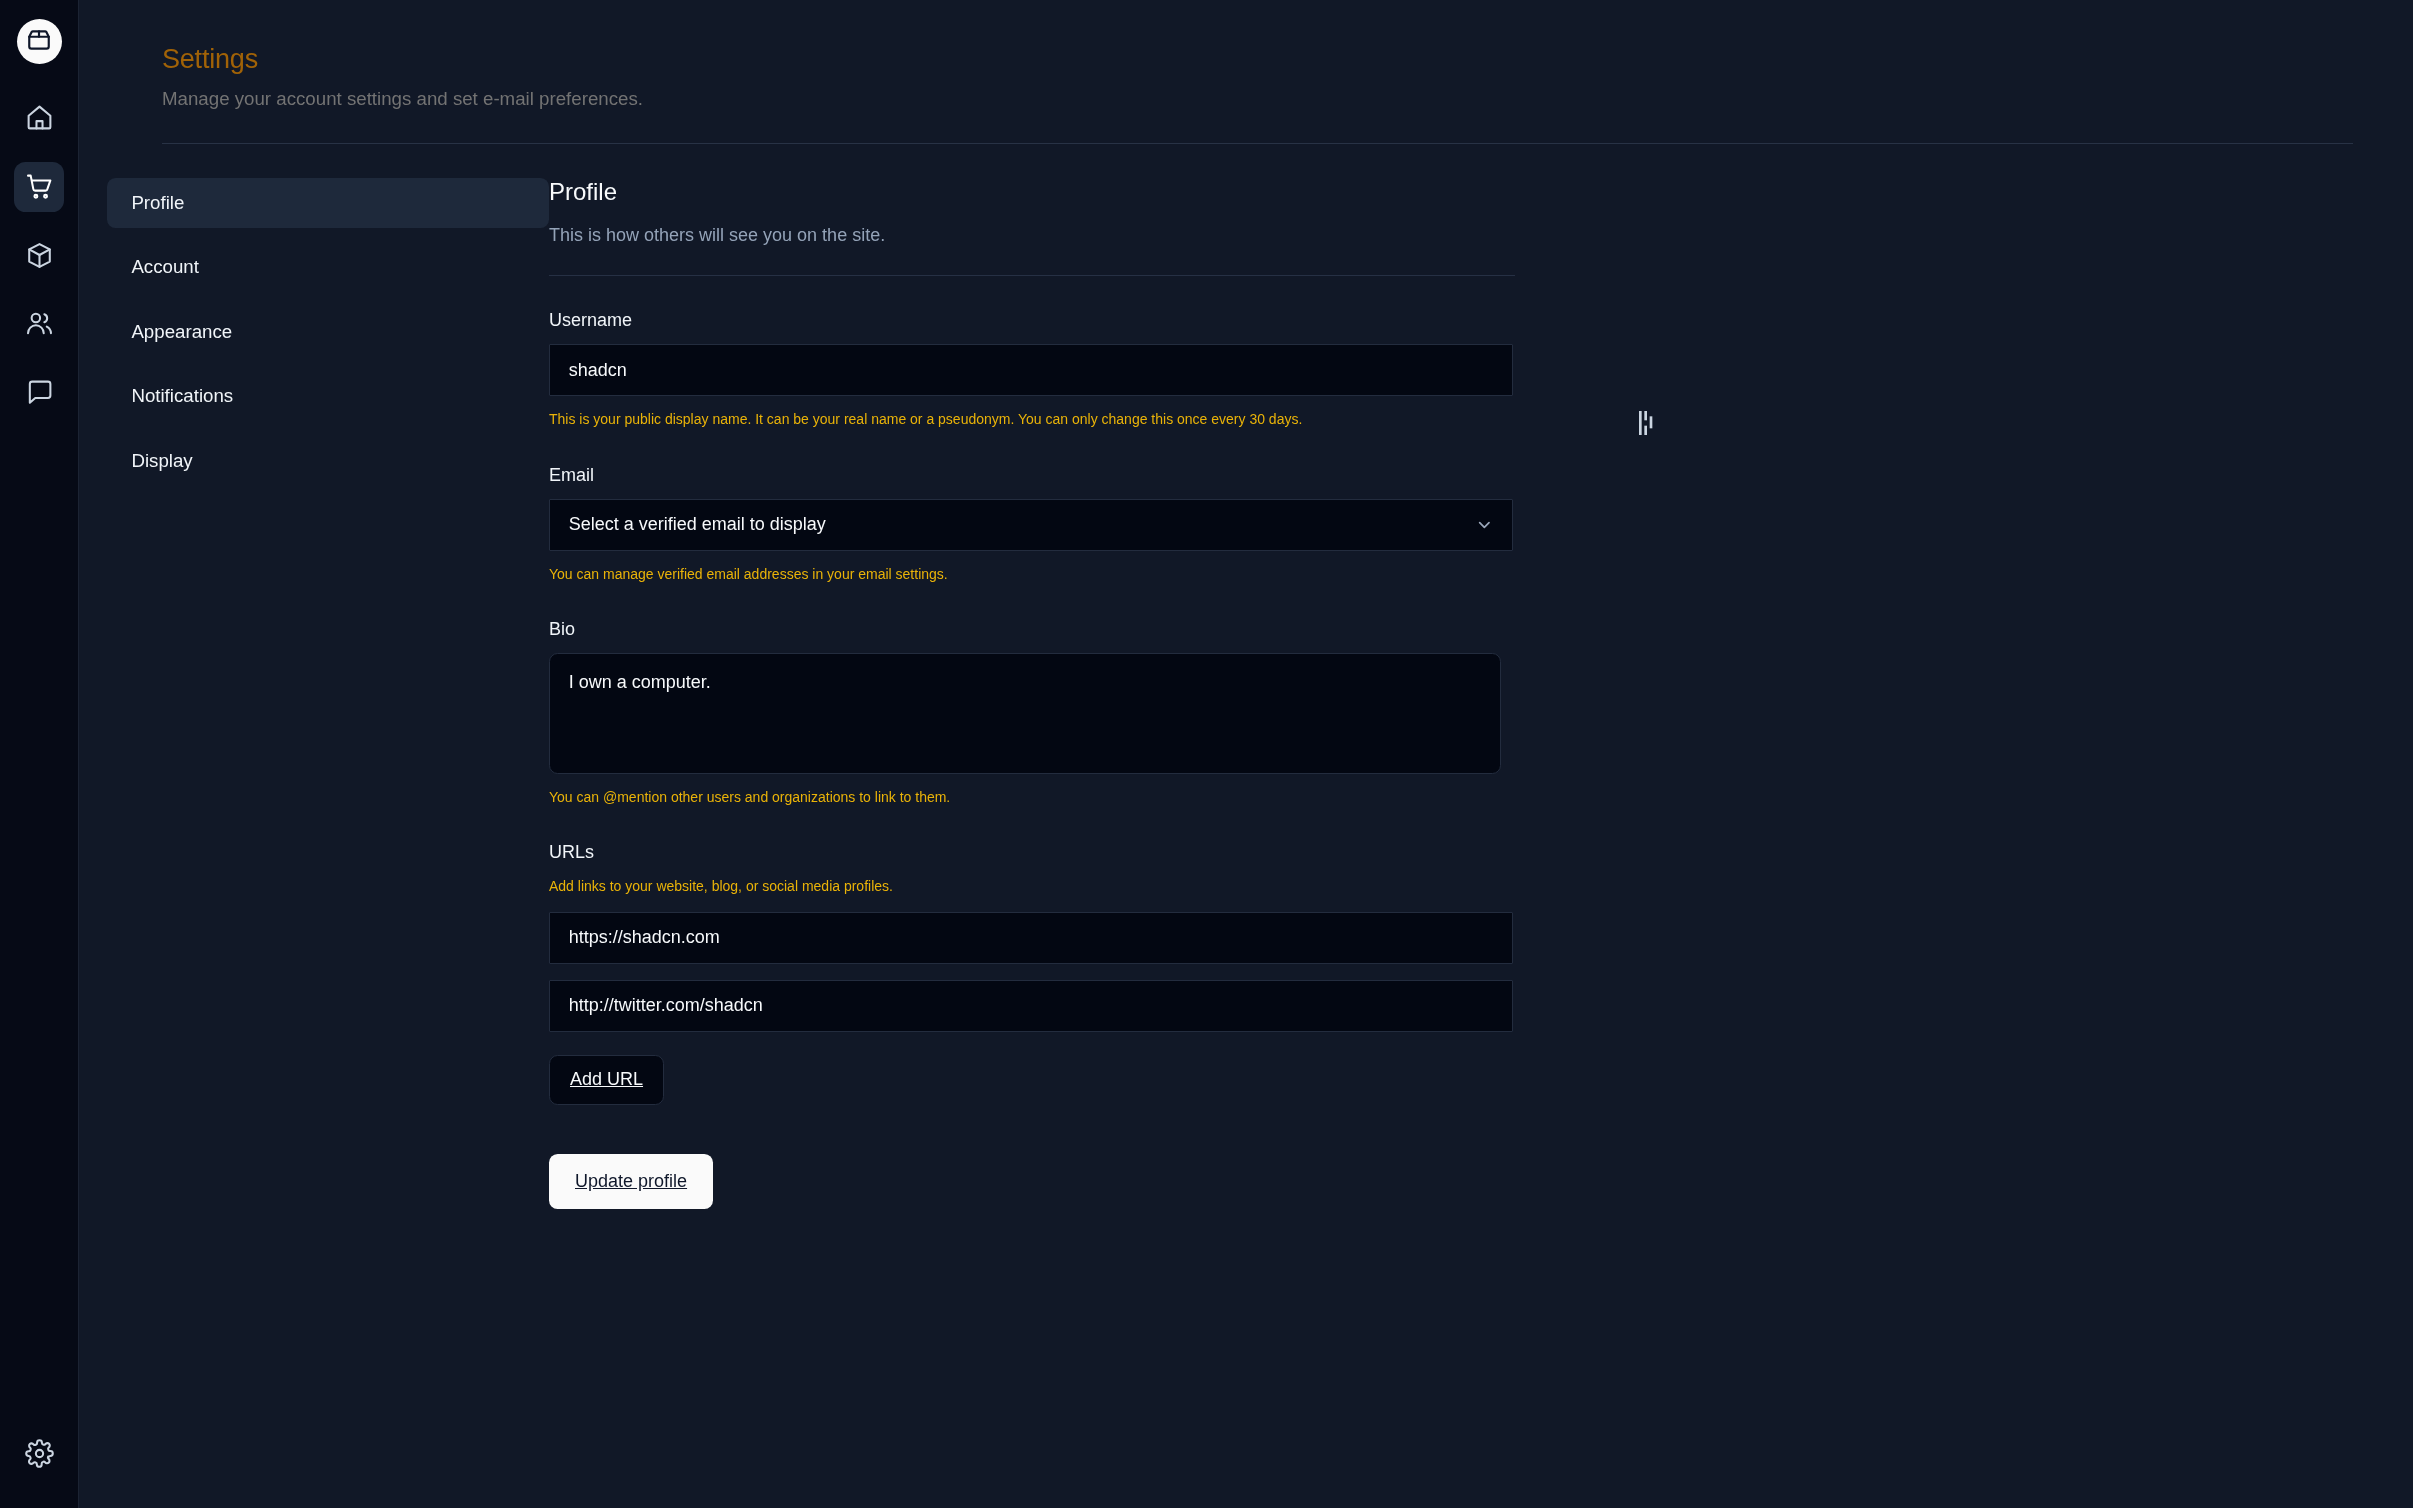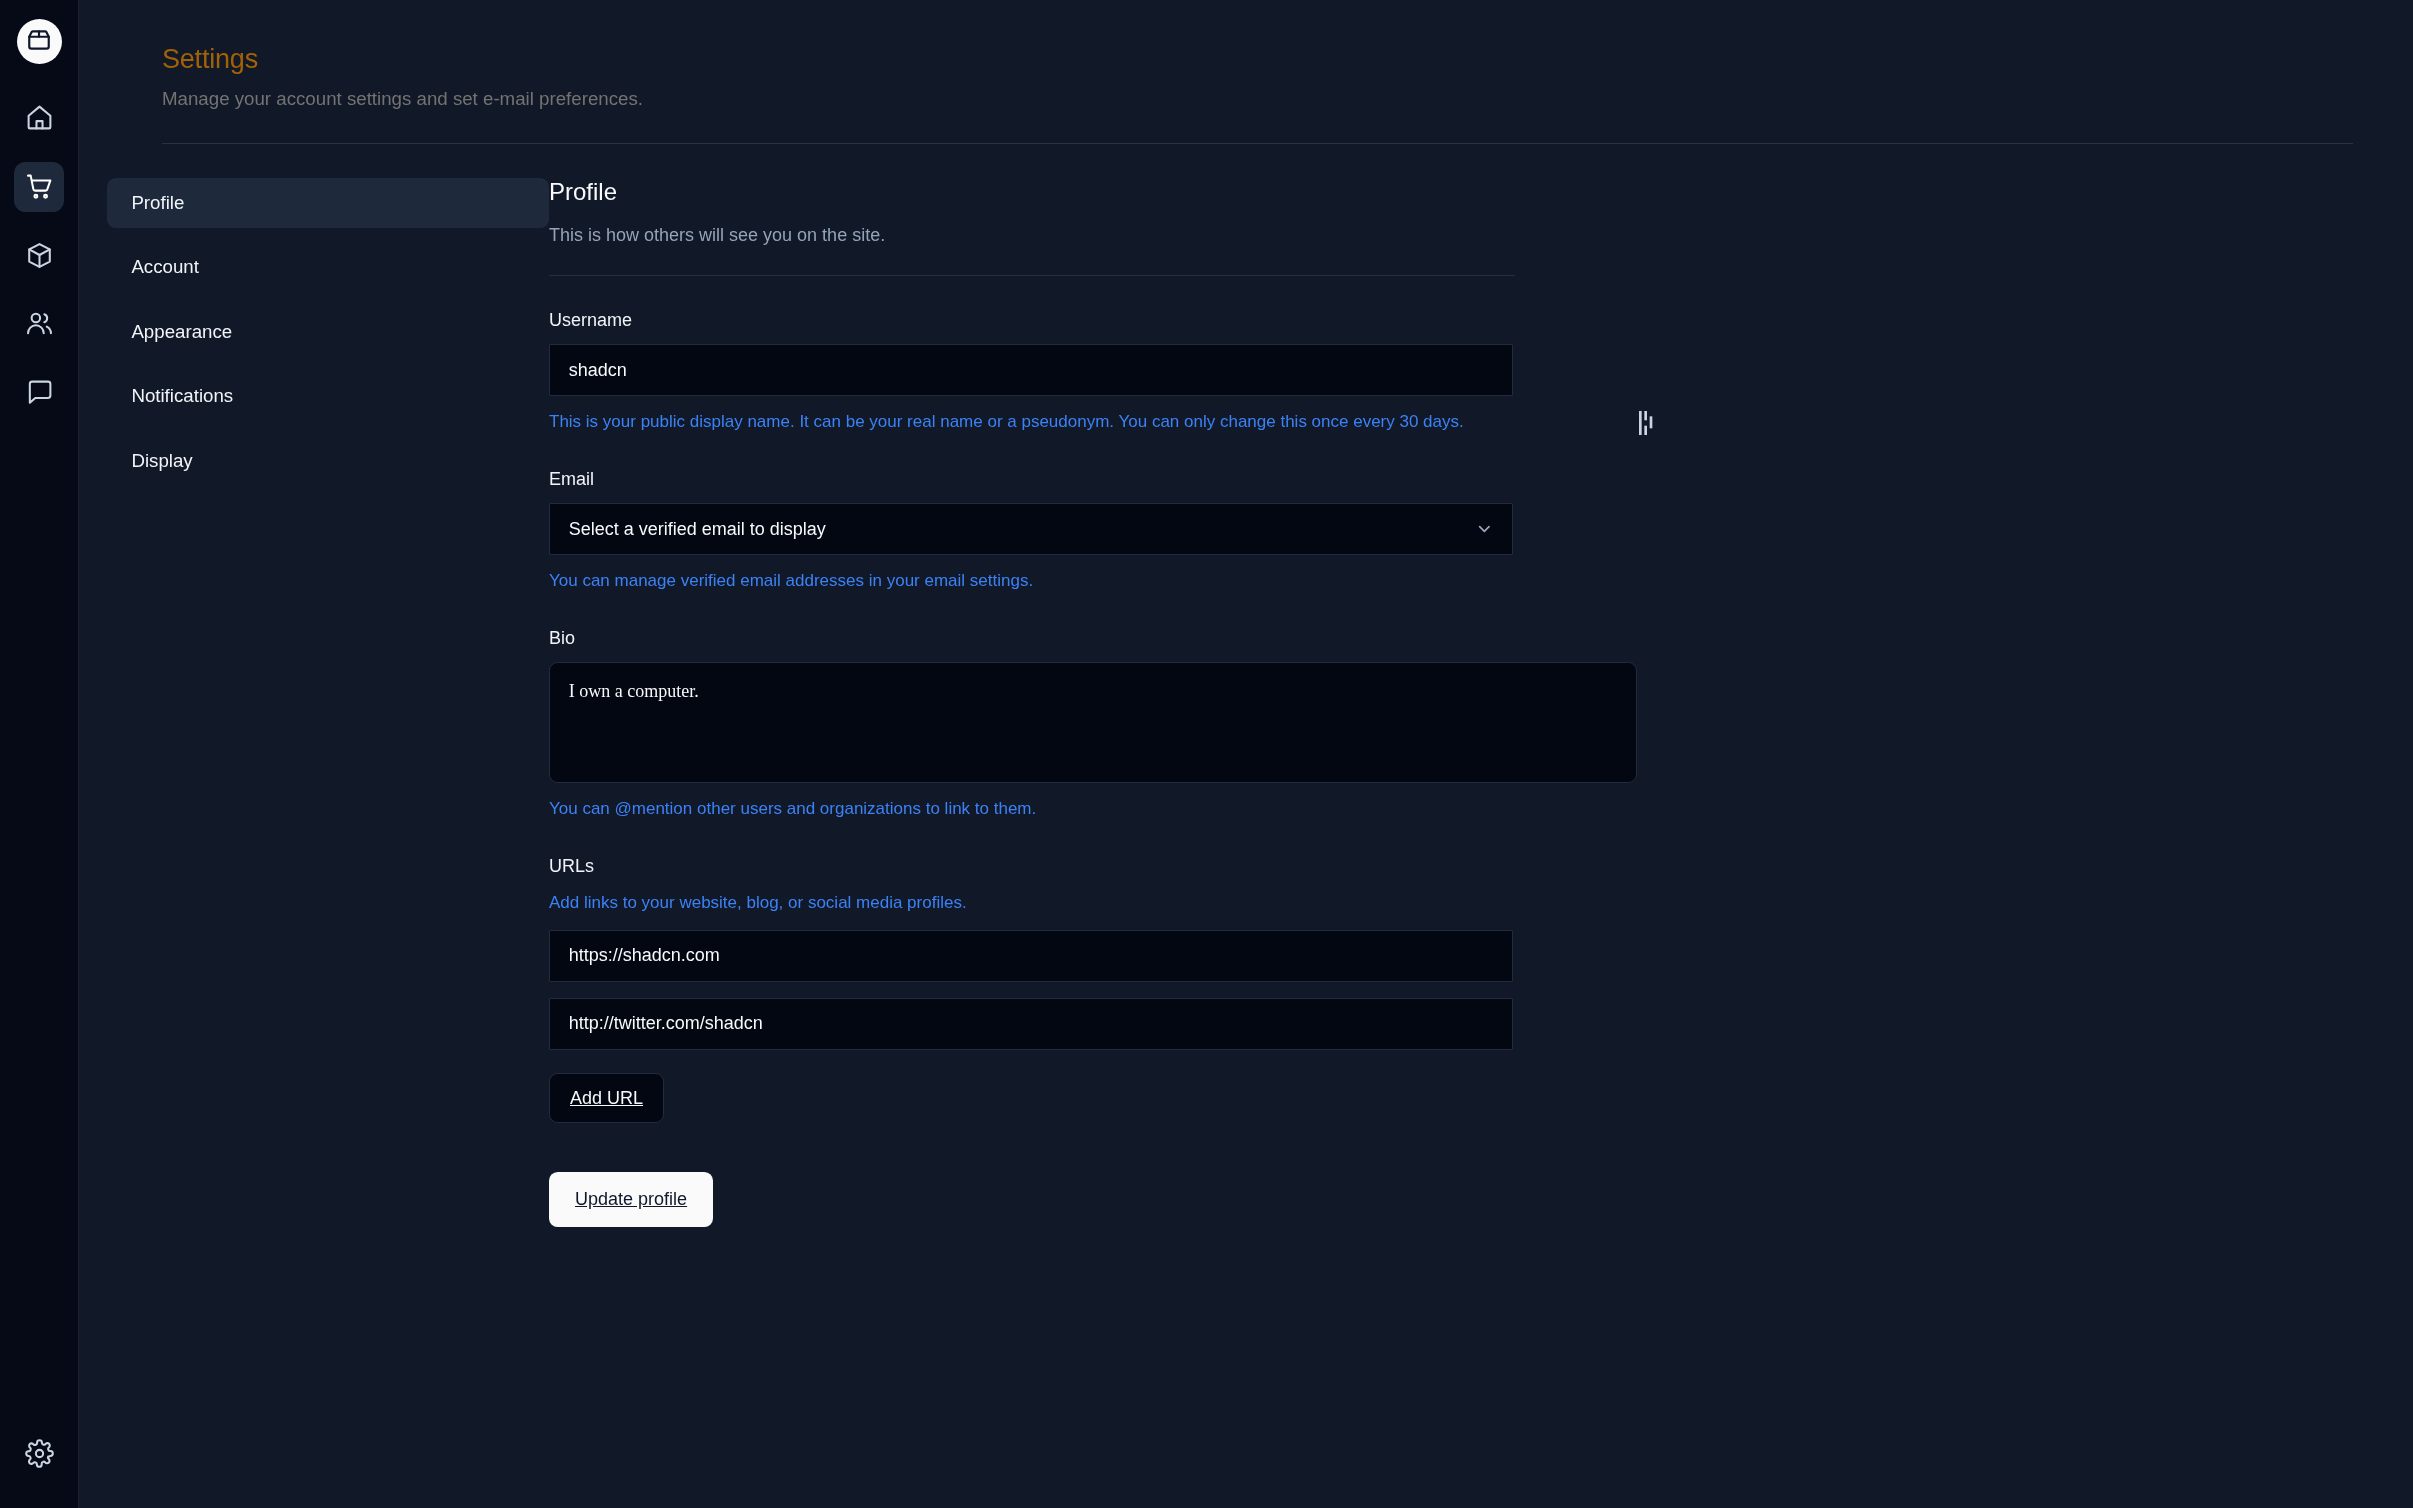--- a/index.html
+++ b/index.html
@@ -131,22 +131,22 @@
   .field { margin-top: 34px; }
   .field-label {
     font-size: 18px;
     color: #f1f5f9;
     display: block;
     margin-bottom: 13px;
     font-weight: 400;
   }
   .field-hint {
     margin-top: 13px;
-    font-size: 17px;
-    color: #3b82f6;
+    font-size: 14px;
+    color: #eab308;
     line-height: 1.52;
     max-width: 952px;
   }
   .field-hint.above {
     margin-top: 5.7px;
     margin-bottom: 14.4px;
   }
 
   .input {
     width: 964px;
@@ -162,30 +162,29 @@
     position: relative;
   }
   .input .chevron {
     position: absolute;
     right: 18.7px; top: 50%;
     transform: translateY(-50%);
     width: 18.7px; height: 18.7px;
   }
 
   .textarea {
-    width: 1088px;
+    width: 952px;
     height: 121px;
     background: #030712;
     border: 1.4px solid #232c3e;
     border-radius: 8.6px;
     padding: 16px 18.7px;
     font-size: 18px;
     color: #f8fafc;
     line-height: 1.4;
-    font-family: Liberation Serif, serif;
   }
 
   .url-input { margin-bottom: 16px; }
 
   .btn {
     display: inline-flex;
     align-items: center;
     justify-content: center;
     border-radius: 8.6px;
     font-size: 18px;

